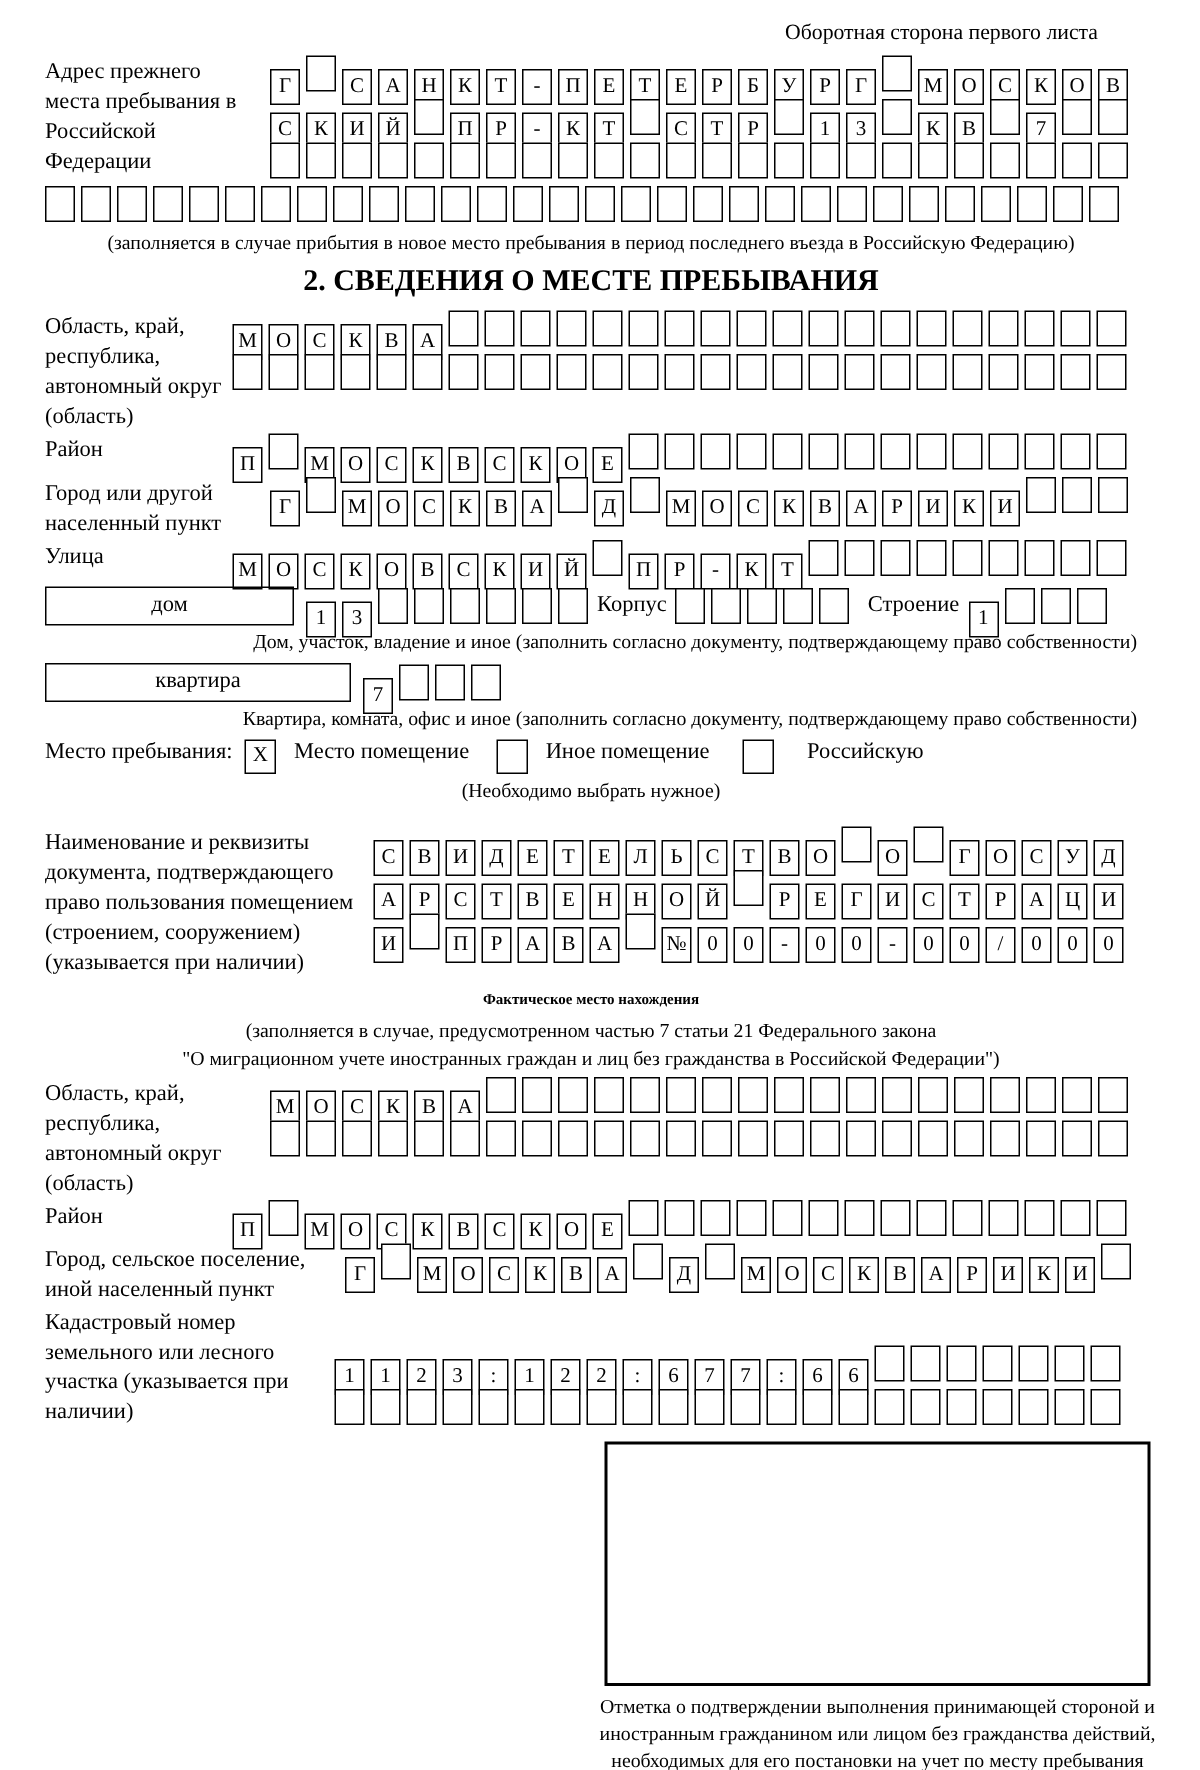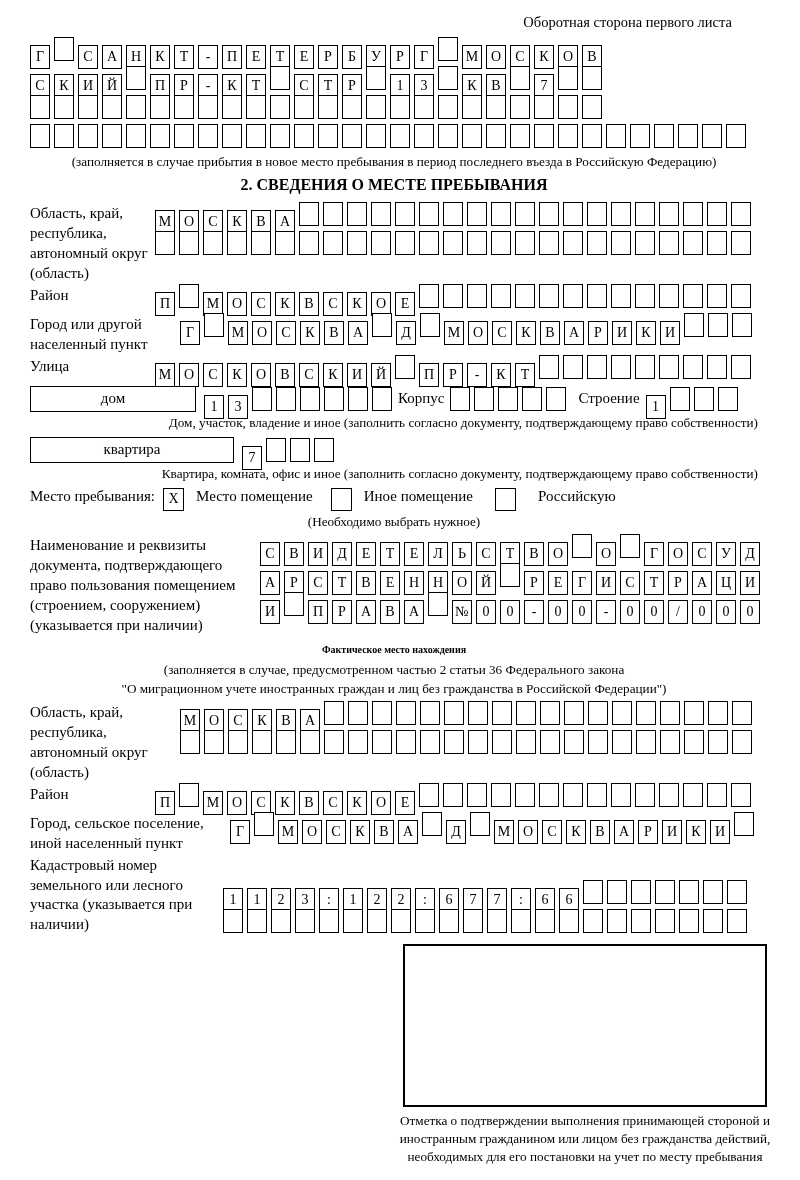--- a/index.html
+++ b/index.html
@@ -13,46 +13,47 @@
         border:1.6px solid #000;align-items:center;justify-content:center;
         font-size:14px;line-height:1;background:#fff;}
   .frow{display:flex;align-items:flex-start;}
   .lab{line-height:1.33;padding-top:2px;box-sizing:border-box;padding-right:6px;}
   .w150{width:150px;min-width:150px;}
   .w125{width:125px;min-width:125px;}
   .w200{width:200px;min-width:200px;}
   .w219{width:219px;min-width:219px;}
   .w193{width:193px;min-width:193px;}
   .caption{text-align:center;font-size:13.2px;line-height:1.3;margin:2px 0 4px 0;}
-  .sec-title{text-align:center;font-weight:bold;font-size:16px;margin:6px 0 8px 0;}
+  .sec-title{text-align:center;font-weight:bold;font-size:20px;margin:6px 0 8px 0;}
   .sub-title{text-align:center;font-weight:bold;font-size:10px;margin:8px 0 6px 0;}
   .note-left{font-size:13.2px;margin:1px 0 6px 0;text-align:right;}
   .bigbox{box-sizing:border-box;height:26px;border:1.6px solid #000;display:inline-flex;
           align-items:center;justify-content:center;font-size:15px;}
   .inline-row{display:flex;align-items:center;margin-bottom:3px;}
   .gap8{width:8px;}.gap12{width:12px;}.gap18{width:18px;}.gap22{width:22px;}
   .inline-lab{white-space:nowrap;}
   .checkbox{box-sizing:border-box;width:21px;height:23px;border:1.6px solid #000;
             display:inline-flex;align-items:center;justify-content:center;font-size:14px;}
   .stay-row{display:flex;align-items:flex-start;margin:6px 0 2px 0;}
   .stamp-wrap{margin-left:366px;width:378px;margin-top:6px;}
   .stamp-box{width:364px;height:163px;border:2px solid #000;margin:0 auto;box-sizing:border-box;}
   .stamp-note{margin-top:5px;text-align:center;font-size:13.2px;line-height:1.38;}
-  .mt2{margin-top:2px;}.mt4{margin-top:4px;gap:11px;}.mt6{margin-top:6px;}
+  .mt2{margin-top:2px;}.mt4{margin-top:16px;}.mt6{margin-top:6px;}
   .boxcol{display:flex;flex-direction:column;}
   .padtop26{padding-top:26px;}
 </style>
 </head>
 <body>
 
 <div class="page">
 
   <div class="hdr-note">Оборотная сторона первого листа</div>
 
   <div class="frow mt6">
+    <div class="lab w150">Адрес прежнего места пребывания в Российской Федерации</div>
     <div class="boxcol">
       <div class="box-row"><span class="cell">Г</span><span class="cell"></span><span class="cell">С</span><span class="cell">А</span><span class="cell">Н</span><span class="cell">К</span><span class="cell">Т</span><span class="cell">-</span><span class="cell">П</span><span class="cell">Е</span><span class="cell">Т</span><span class="cell">Е</span><span class="cell">Р</span><span class="cell">Б</span><span class="cell">У</span><span class="cell">Р</span><span class="cell">Г</span><span class="cell"></span><span class="cell">М</span><span class="cell">О</span><span class="cell">С</span><span class="cell">К</span><span class="cell">О</span><span class="cell">В</span></div>
       <div class="box-row"><span class="cell">С</span><span class="cell">К</span><span class="cell">И</span><span class="cell">Й</span><span class="cell"></span><span class="cell">П</span><span class="cell">Р</span><span class="cell">-</span><span class="cell">К</span><span class="cell">Т</span><span class="cell"></span><span class="cell">С</span><span class="cell">Т</span><span class="cell">Р</span><span class="cell"></span><span class="cell">1</span><span class="cell">3</span><span class="cell"></span><span class="cell">К</span><span class="cell">В</span><span class="cell"></span><span class="cell">7</span><span class="cell"></span><span class="cell"></span></div>
       <div class="box-row"><span class="cell"></span><span class="cell"></span><span class="cell"></span><span class="cell"></span><span class="cell"></span><span class="cell"></span><span class="cell"></span><span class="cell"></span><span class="cell"></span><span class="cell"></span><span class="cell"></span><span class="cell"></span><span class="cell"></span><span class="cell"></span><span class="cell"></span><span class="cell"></span><span class="cell"></span><span class="cell"></span><span class="cell"></span><span class="cell"></span><span class="cell"></span><span class="cell"></span><span class="cell"></span><span class="cell"></span></div>
     </div>
   </div>
   <div class="box-row"><span class="cell"></span><span class="cell"></span><span class="cell"></span><span class="cell"></span><span class="cell"></span><span class="cell"></span><span class="cell"></span><span class="cell"></span><span class="cell"></span><span class="cell"></span><span class="cell"></span><span class="cell"></span><span class="cell"></span><span class="cell"></span><span class="cell"></span><span class="cell"></span><span class="cell"></span><span class="cell"></span><span class="cell"></span><span class="cell"></span><span class="cell"></span><span class="cell"></span><span class="cell"></span><span class="cell"></span><span class="cell"></span><span class="cell"></span><span class="cell"></span><span class="cell"></span><span class="cell"></span><span class="cell"></span></div>
   <div class="caption">(заполняется в случае прибытия в новое место пребывания в период последнего въезда в Российскую Федерацию)</div>
 
   <div class="sec-title">2. СВЕДЕНИЯ О МЕСТЕ ПРЕБЫВАНИЯ</div>
@@ -118,21 +119,21 @@
   <div class="frow mt4">
     <div class="lab w219">Наименование и реквизиты документа, подтверждающего право пользования помещением (строением, сооружением) (указывается при наличии)</div>
     <div class="boxcol">
       <div class="box-row"><span class="cell">С</span><span class="cell">В</span><span class="cell">И</span><span class="cell">Д</span><span class="cell">Е</span><span class="cell">Т</span><span class="cell">Е</span><span class="cell">Л</span><span class="cell">Ь</span><span class="cell">С</span><span class="cell">Т</span><span class="cell">В</span><span class="cell">О</span><span class="cell"></span><span class="cell">О</span><span class="cell"></span><span class="cell">Г</span><span class="cell">О</span><span class="cell">С</span><span class="cell">У</span><span class="cell">Д</span></div>
       <div class="box-row"><span class="cell">А</span><span class="cell">Р</span><span class="cell">С</span><span class="cell">Т</span><span class="cell">В</span><span class="cell">Е</span><span class="cell">Н</span><span class="cell">Н</span><span class="cell">О</span><span class="cell">Й</span><span class="cell"></span><span class="cell">Р</span><span class="cell">Е</span><span class="cell">Г</span><span class="cell">И</span><span class="cell">С</span><span class="cell">Т</span><span class="cell">Р</span><span class="cell">А</span><span class="cell">Ц</span><span class="cell">И</span></div>
       <div class="box-row"><span class="cell">И</span><span class="cell"></span><span class="cell">П</span><span class="cell">Р</span><span class="cell">А</span><span class="cell">В</span><span class="cell">А</span><span class="cell"></span><span class="cell">№</span><span class="cell">0</span><span class="cell">0</span><span class="cell">-</span><span class="cell">0</span><span class="cell">0</span><span class="cell">-</span><span class="cell">0</span><span class="cell">0</span><span class="cell">/</span><span class="cell">0</span><span class="cell">0</span><span class="cell">0</span></div>
     </div>
   </div>
 
   <div class="sub-title">Фактическое место нахождения</div>
-  <div class="caption" style="margin-bottom:0;">(заполняется в случае, предусмотренном частью 2 статьи 36 Федерального закона</div>
+  <div class="caption" style="margin-bottom:0;">(заполняется в случае, предусмотренном частью 7 статьи 21 Федерального закона</div>
   <div class="caption">"О миграционном учете иностранных граждан и лиц без гражданства в Российской Федерации")</div>
 
   <div class="frow">
     <div class="lab w150">Область, край, республика, автономный округ (область)</div>
     <div class="boxcol">
       <div class="box-row"><span class="cell">М</span><span class="cell">О</span><span class="cell">С</span><span class="cell">К</span><span class="cell">В</span><span class="cell">А</span><span class="cell"></span><span class="cell"></span><span class="cell"></span><span class="cell"></span><span class="cell"></span><span class="cell"></span><span class="cell"></span><span class="cell"></span><span class="cell"></span><span class="cell"></span><span class="cell"></span><span class="cell"></span><span class="cell"></span><span class="cell"></span><span class="cell"></span><span class="cell"></span><span class="cell"></span><span class="cell"></span></div>
       <div class="box-row"><span class="cell"></span><span class="cell"></span><span class="cell"></span><span class="cell"></span><span class="cell"></span><span class="cell"></span><span class="cell"></span><span class="cell"></span><span class="cell"></span><span class="cell"></span><span class="cell"></span><span class="cell"></span><span class="cell"></span><span class="cell"></span><span class="cell"></span><span class="cell"></span><span class="cell"></span><span class="cell"></span><span class="cell"></span><span class="cell"></span><span class="cell"></span><span class="cell"></span><span class="cell"></span><span class="cell"></span></div>
     </div>
   </div>
 

